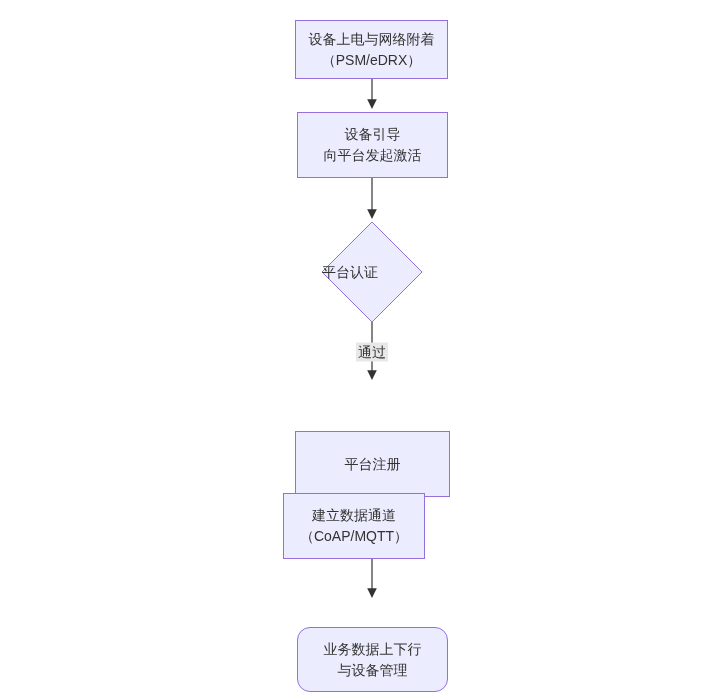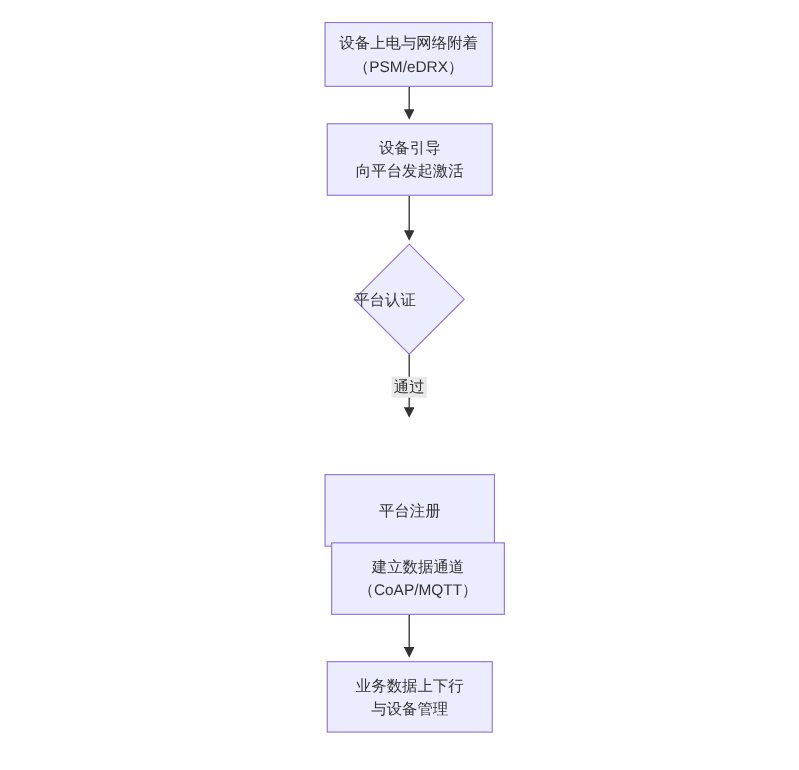--- a/index.html
+++ b/index.html
@@ -84,23 +84,23 @@
   <div class="diamond-label" style="left:322px;top:222px;width:100px;height:100px;">
     <span>平台认证</span>
   </div>
 
   <div class="edge-label" style="left:372px;top:352px;">通过</div>
 
   <div class="node" style="left:295px;top:383px;width:155px;height:66px;margin-top:48px;">
     <span>平台注册</span>
   </div>
 
-  <div class="node" style="left:301px;top:493px;width:158px;height:66px;">
+  <div class="node" style="left:283px;top:493px;width:142px;height:66px;">
     <span>建立数据通道</span>
     <span>（CoAP/MQTT）</span>
   </div>
 
-  <div class="node" style="left:297px;top:601px;width:151px;height:65px;">
+  <div class="node" style="left:297px;top:627px;width:151px;height:65px;border-radius:13px;">
     <span>业务数据上下行</span>
     <span>与设备管理</span>
   </div>
 
 </div>
 
 </body></html>

